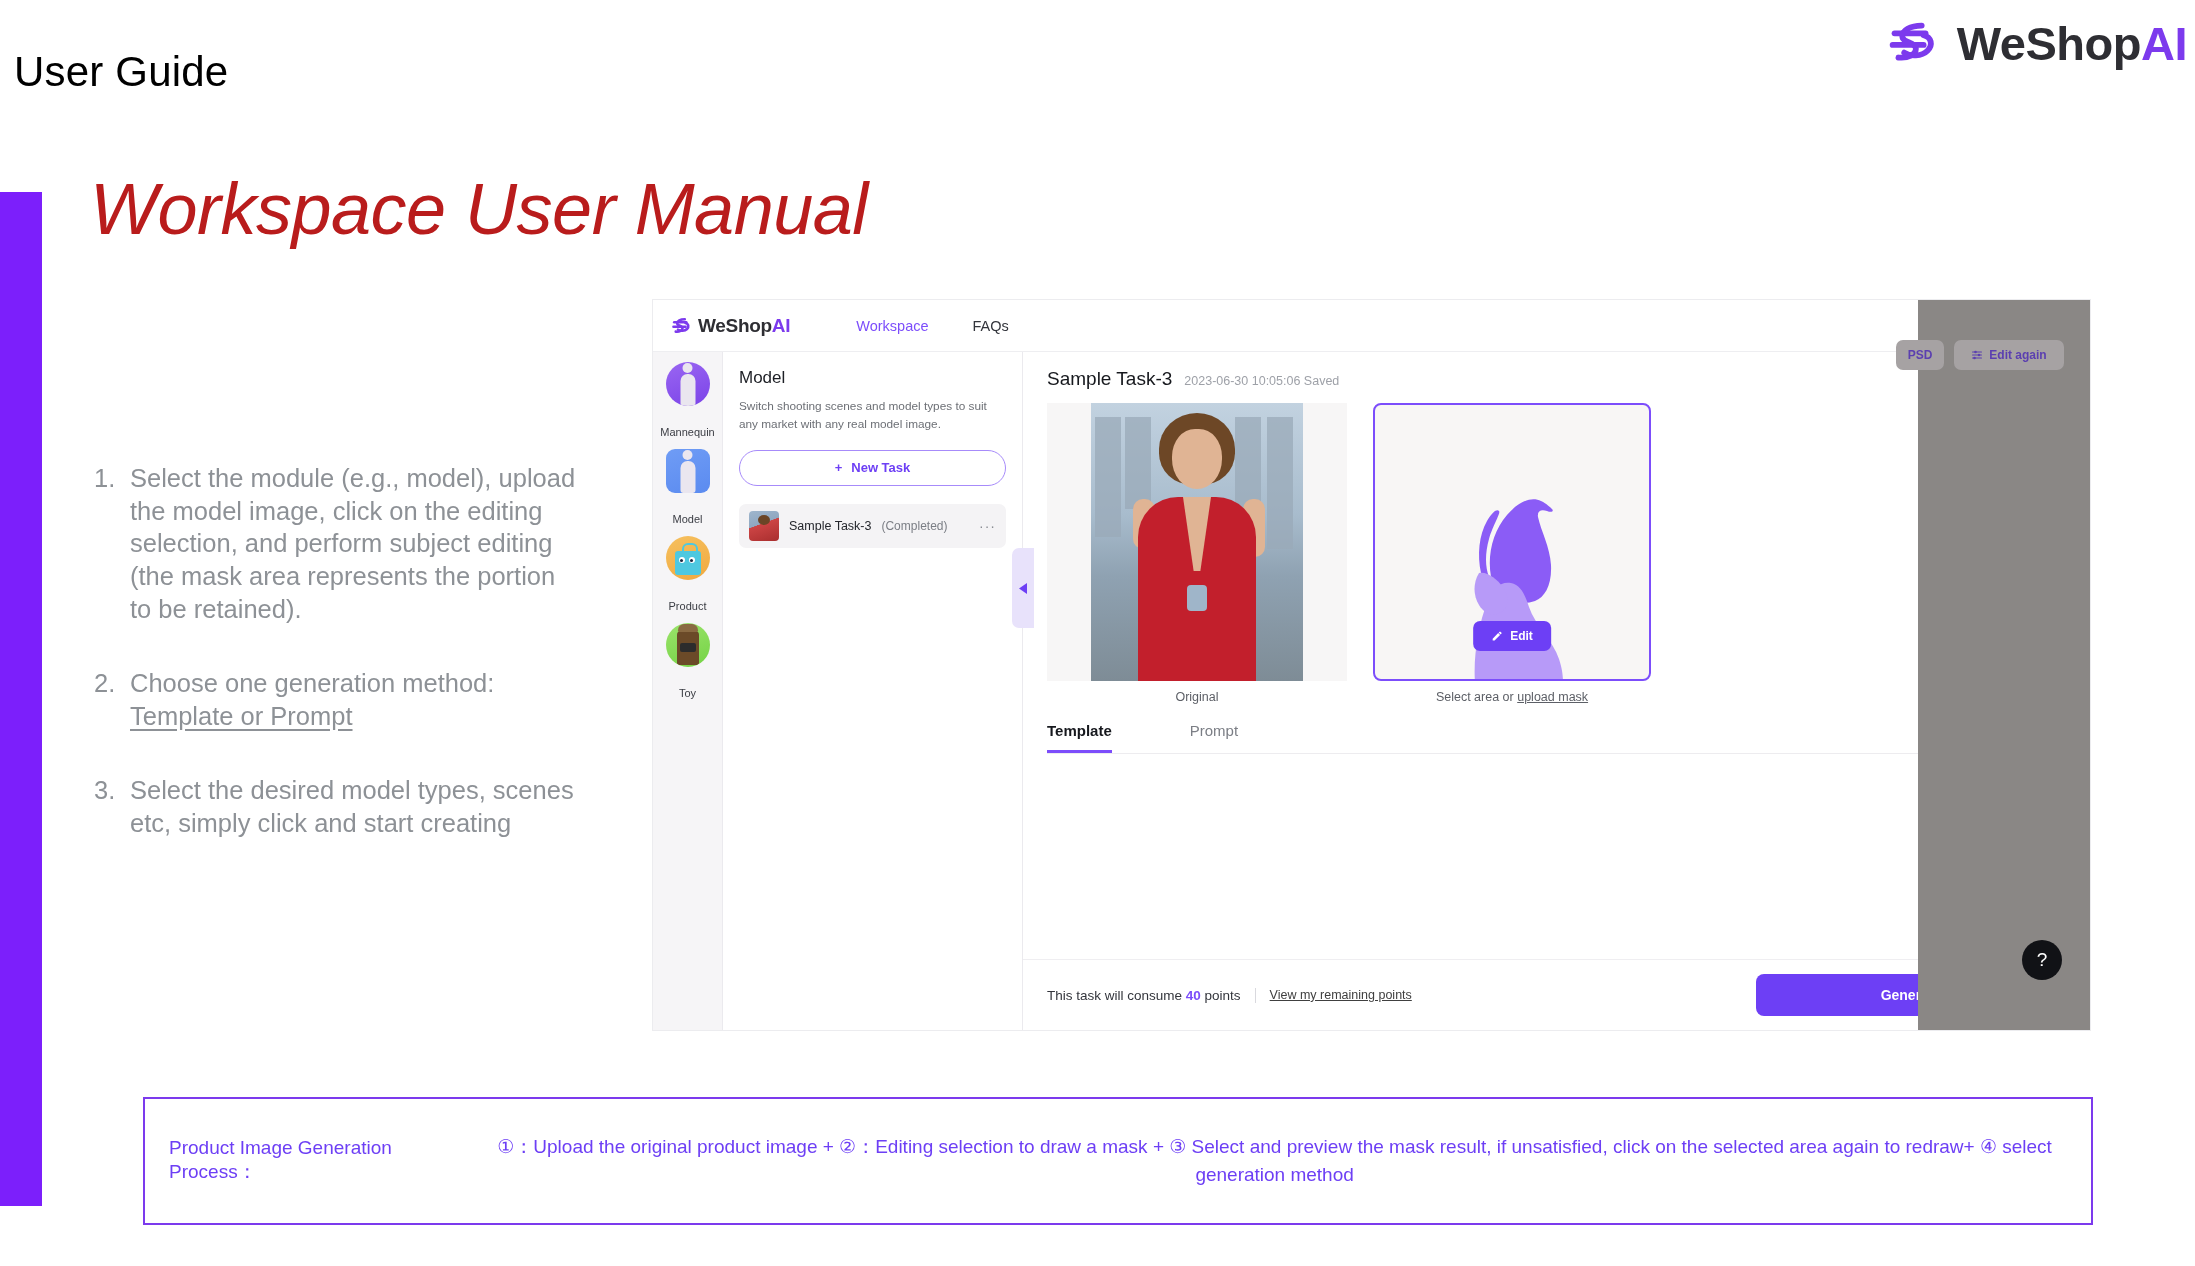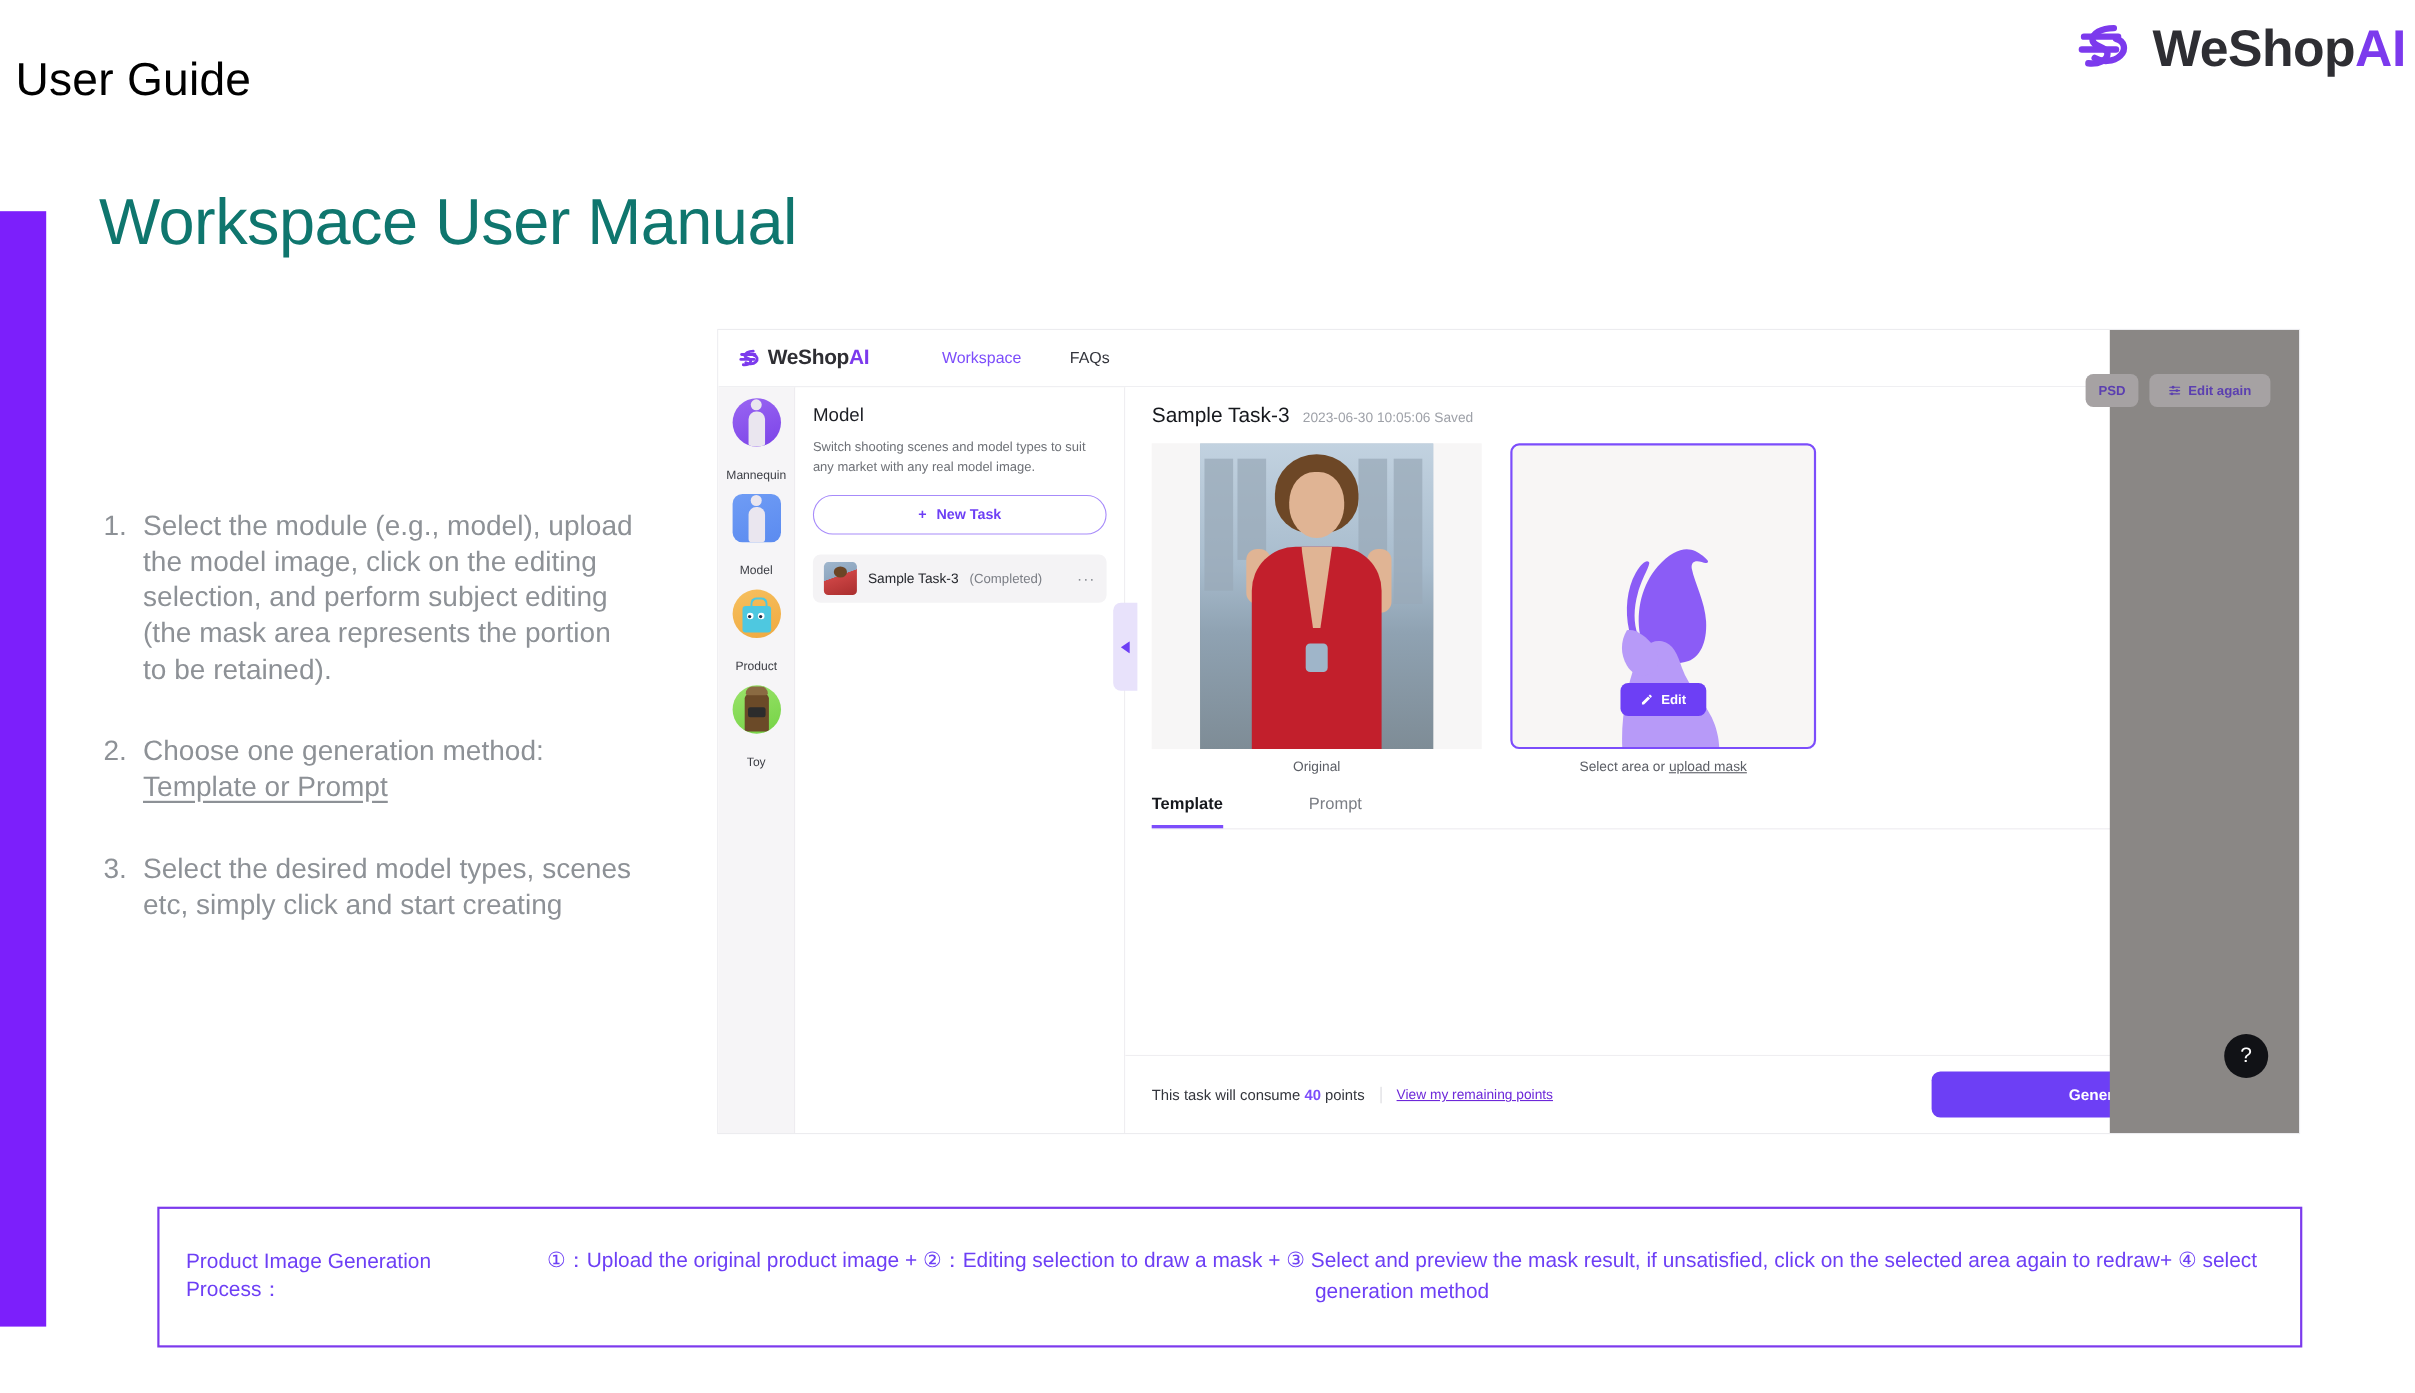--- a/index.html
+++ b/index.html
@@ -27,21 +27,21 @@
 
   
   .left-rail {
     position: absolute; left: 0; top: 192px;
     width: 42px; height: 1014px; background: #7c1ffb;
   }
 
   
   .main-heading {
     position: absolute; left: 90px; top: 168px;
-    font-size: 59px; font-weight: 400; color: #0f766e; letter-spacing: -.5px;
+    font-size: 72px; font-weight: 400; color: #b91c1c; letter-spacing: -.5px; font-style: italic;
   }
 
   
   .lead {
     position: absolute; left: 94px; top: 305px; width: 480px;
     font-size: 31px; line-height: 1.28; color: #121212; font-weight: 400;
   }
   .steps {
     position: absolute; left: 94px; top: 462px; width: 485px;
     color: #8d9196; font-size: 25.5px; line-height: 1.28;
@@ -201,21 +201,21 @@
   .tab.active { color:#16181d; font-weight:700; border-bottom:3px solid #7c4dfb; }
 
   
   .bottom-bar {
     margin-top: auto; border-top:1px solid #efeef1;
     padding: 14px 24px; display:flex; align-items:center;
   }
   .points-text { font-size:13.5px; color:#33353c; }
   .points-text .pts { color:#7c4dfb; font-weight:700; }
   .divider-v { width:1px; height:15px; background:#d9d9de; margin: 0 14px; }
-  .points-link { font-size:12.5px; color:#6d28d9; text-decoration: underline; cursor:pointer; }
+  .points-link { font-size:12.5px; color:#404040; text-decoration: underline; cursor:pointer; }
   .generate-btn {
     margin-left:auto; width: 310px; height: 42px; border-radius: 8px;
     background:#6d3ff5; color:#fff; font-size:14px; font-weight:700;
     display:flex; align-items:center; justify-content:center; cursor:pointer;
   }
 
   
   .overlay-panel {
     position:absolute; right:0; top:0; width: 172px; height: 730px;
     background:#8a8785; z-index: 5;

